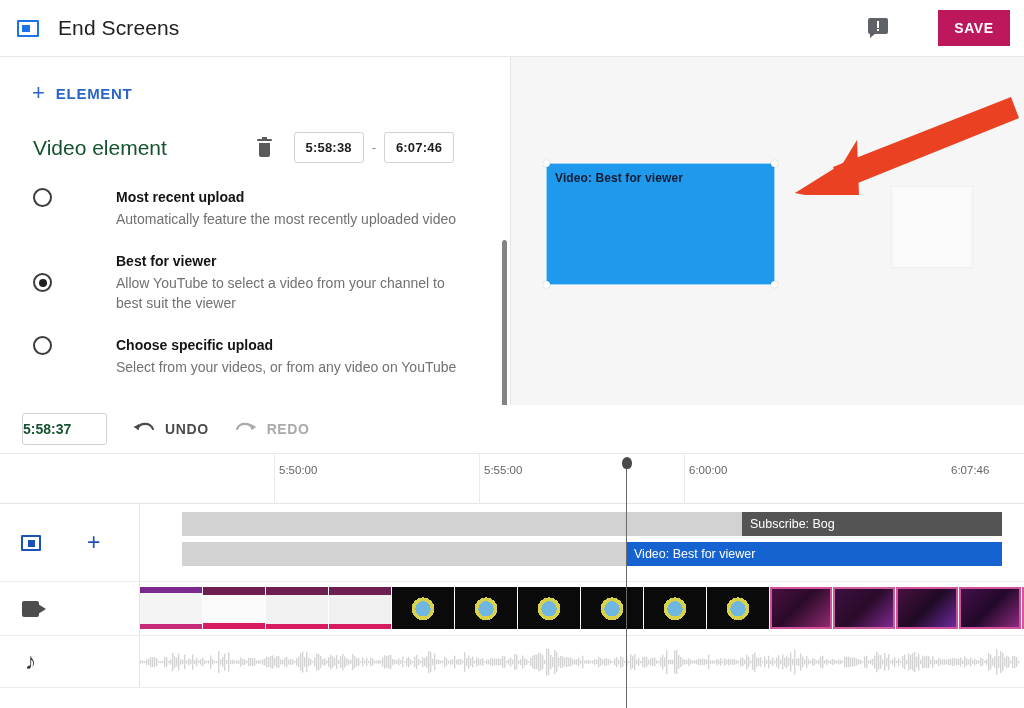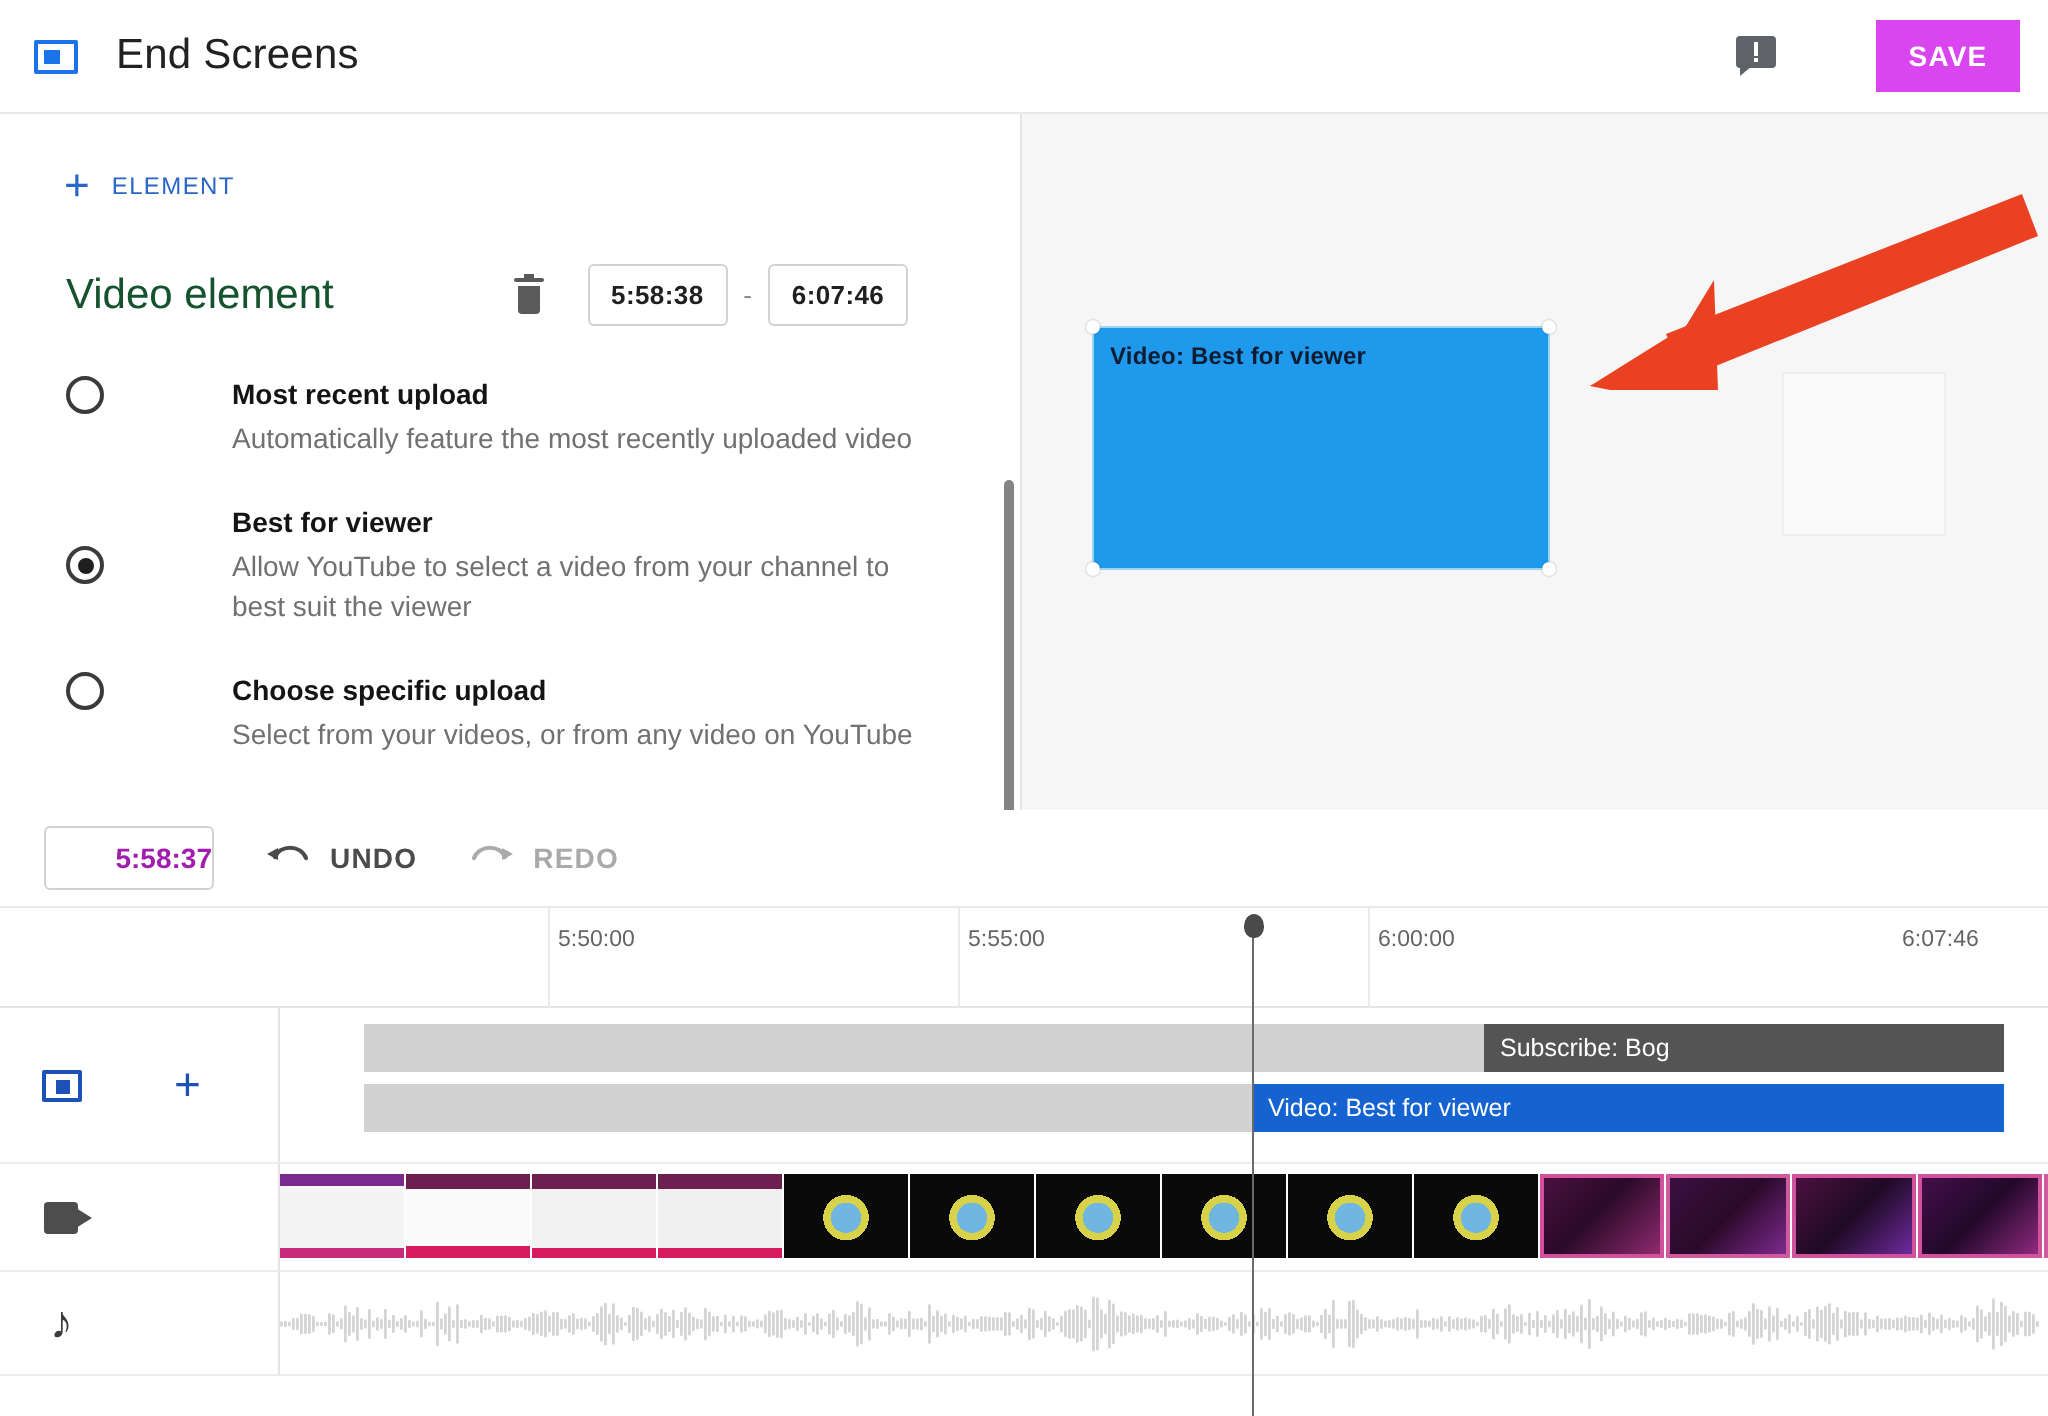--- a/index.html
+++ b/index.html
@@ -53,41 +53,41 @@
   .feedback-bang::after{
     content:""; position:absolute; left:0; top:8px; width:2px;height:2px;
     background:#fff;
   }
   .discard-btn {
     font-size:14px; font-weight:600; color:#3c6ec5; letter-spacing:.6px;
     background:none; border:none; cursor:pointer; padding:8px 6px;
     font-family:"Liberation Sans", sans-serif;
   }
   .save-btn {
-    margin-left:22px; width:72px; height:36px; background:#d946ef;
+    margin-left:22px; width:72px; height:36px; background:#be185d;
     color:#ffffff; border:none; font-size:14px; font-weight:600;
     letter-spacing:.6px; cursor:default;
     font-family:"Liberation Sans", sans-serif;
   }
 
   
   .left-panel {
     position:absolute; left:0; top:57px; width:511px; height:348px;
     background:#fff; border-right:1px solid #e6e6e6; overflow:hidden;
   }
   .add-element {
     display:flex; align-items:center; margin:25px 0 0 32px; cursor:pointer;
     width:110px;
   }
   .plus-sign {
     font-size:22px; color:#2a66c8; line-height:1; margin-right:11px;
     font-weight:400;
   }
   .add-element-label {
-    font-size:12px; font-weight:400; color:#2a66c8; letter-spacing:.7px;
+    font-size:15px; font-weight:700; color:#2a66c8; letter-spacing:.7px;
   }
   .element-row {
     display:flex; align-items:center; margin:28px 0 0 33px;
   }
   .element-name { font-size:21px; color:#14532d; flex:1; }
   .trash-icon {
     width:15px; height:18px; position:relative; margin-right:22px;
     cursor:pointer; flex:none;
   }
   .trash-lid {
@@ -164,21 +164,21 @@
   .arrow-svg { position:absolute; left:272px; top:28px; }
 
   
   .controls {
     position:absolute; left:0; top:405px; width:1024px; height:49px;
     background:#fff; display:flex; align-items:center;
     border-bottom:1px solid #eaeaea;
   }
   .current-time {
     margin-left:22px; width:85px; height:32px; border:1px solid #d2d2d2;
-    border-radius:3px; font-size:14px; color:#a21caf; text-align:right;
+    border-radius:3px; font-size:14px; color:#14532d; text-align:left;
     background:#fff; font-family:"Liberation Sans", sans-serif;
     font-weight:600;
   }
   .ctrl-btn {
     display:flex; align-items:flex-end; margin-left:26px; cursor:pointer;
     background:none; border:none; font-family:"Liberation Sans", sans-serif;
   }
   .ctrl-label {
     font-size:14px; font-weight:600; letter-spacing:.6px; margin-left:10px;
   }

